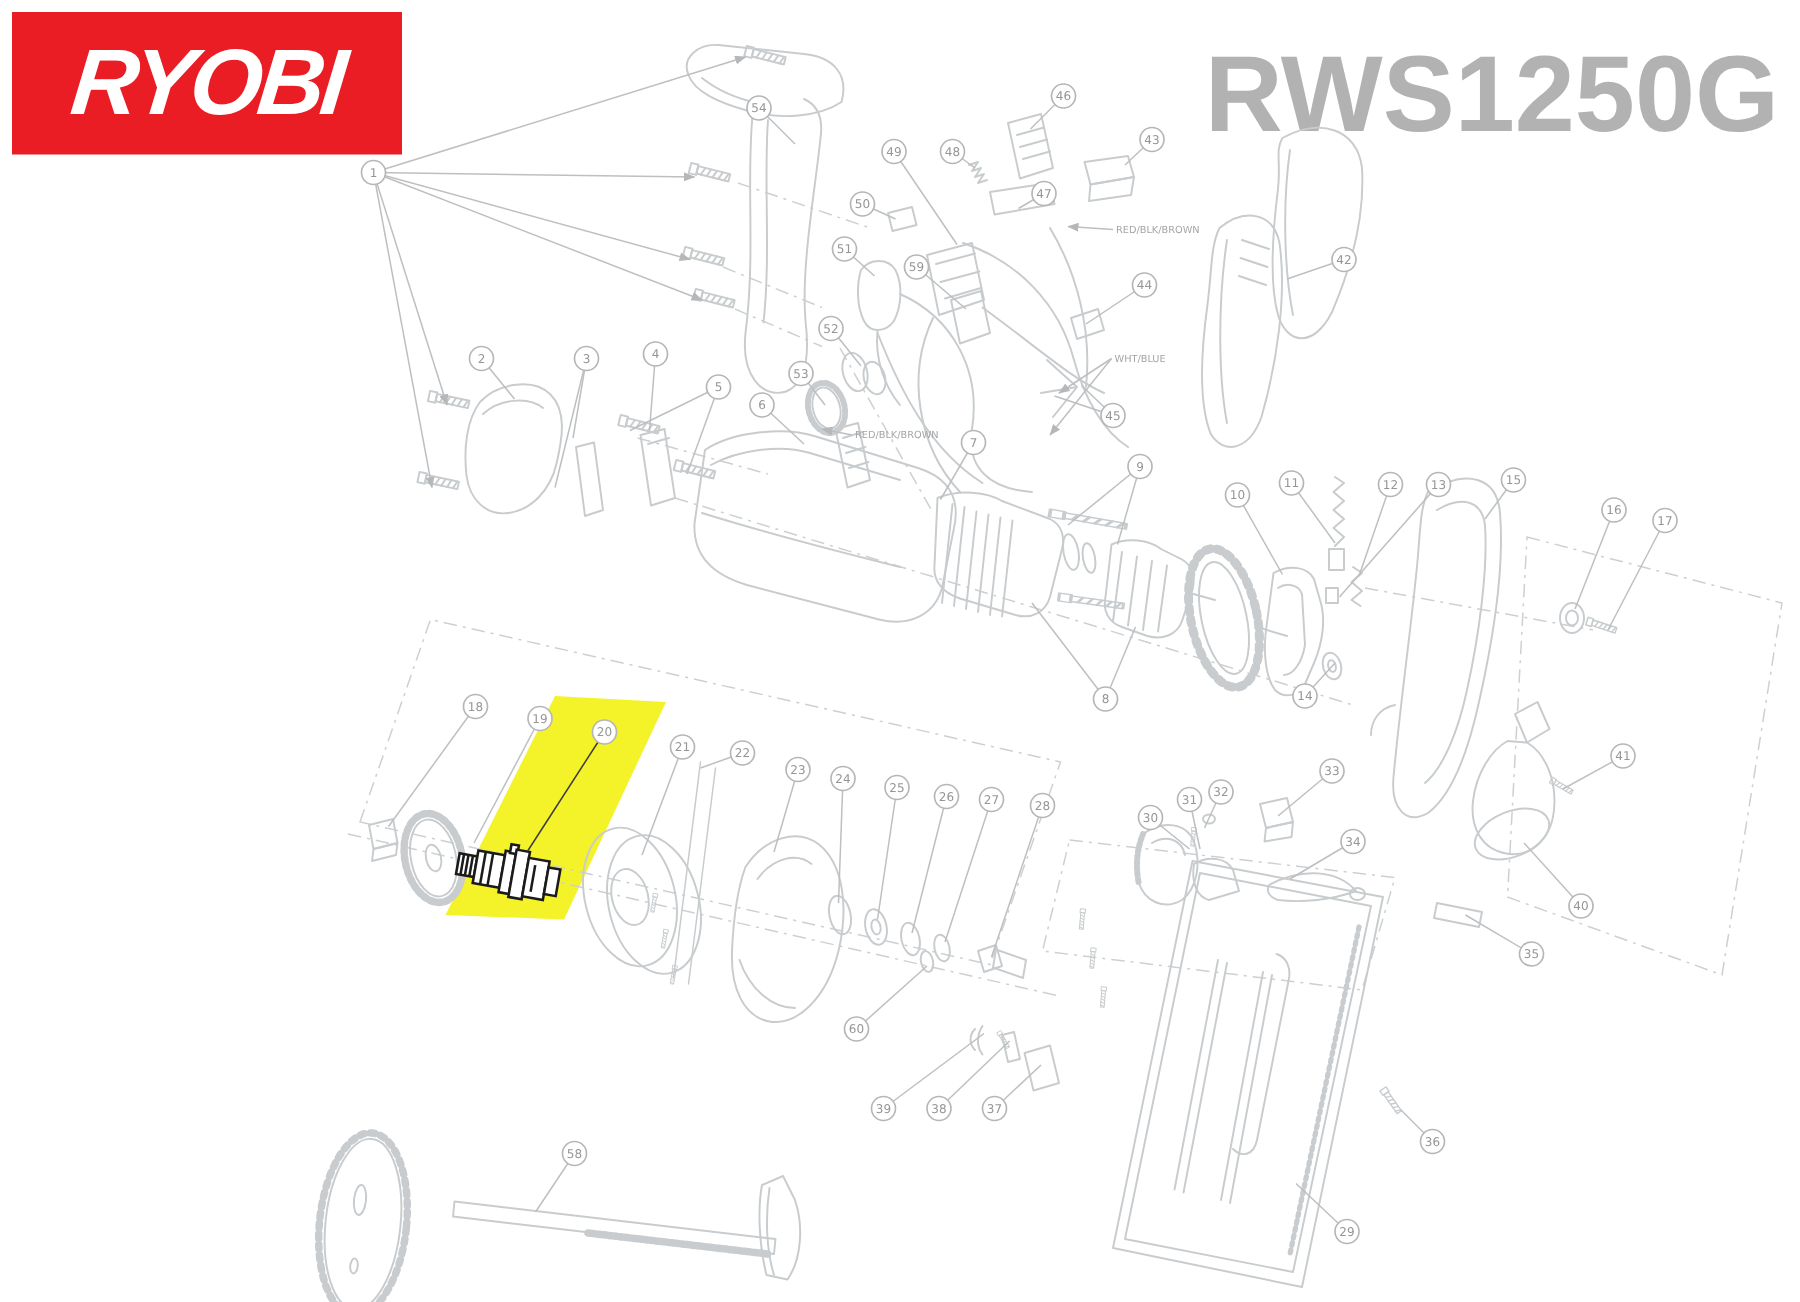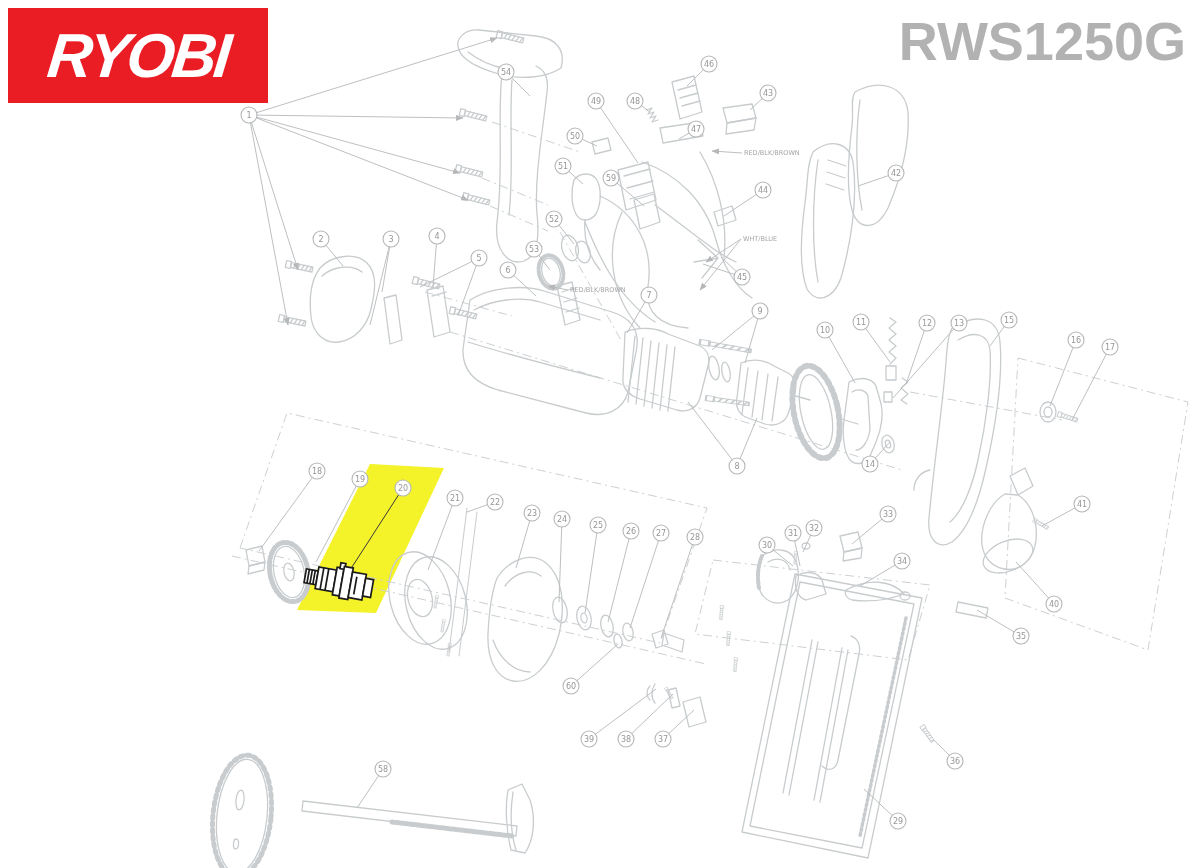--- a/index.html
+++ b/index.html
@@ -4,21 +4,21 @@
 <style>
   html,body{margin:0;padding:0;background:#fff;}
   .stage{position:relative;width:1200px;height:868px;background:#fff;overflow:hidden;
          font-family:"Liberation Sans",sans-serif;}
   .stage svg{position:absolute;left:0;top:0;}
   .logo{position:absolute;left:8px;top:8px;width:260px;height:95px;
         display:flex;align-items:center;justify-content:center;}
   .logo span{color:#fff;font-style:italic;font-weight:900;font-size:62px;
              letter-spacing:-3px;transform:skewX(-6deg);
              font-family:"Liberation Sans",sans-serif;}
-  .model{position:absolute;right:14px;top:10px;font-size:54px;font-weight:bold;
+  .model{position:absolute;right:14px;top:22px;font-size:72px;font-weight:bold;
          letter-spacing:0px;font-family:"Liberation Sans",sans-serif;}
   #art{stroke:#c8ccce;fill:none;stroke-width:1.3;stroke-linecap:round;stroke-linejoin:round;}
   .cl{stroke:#cdd0d2;stroke-width:1;stroke-dasharray:9 4 2 4;fill:none;}
   .lead{stroke:#bdbfc1;stroke-width:1;fill:none;}
   .lead.dark{stroke:#3a3a3a;}
   .co{fill:#fff;stroke:#b4b6b8;stroke-width:1.1;}
   .cot{fill:#969696;font:8px "DejaVu Sans",sans-serif;text-anchor:middle;}
   .wlbl{fill:#a3a5a7;font:6.5px "DejaVu Sans",sans-serif;}
   #hlshaft{stroke:#1b1b1b;stroke-width:1.7;fill:#fff;}
 </style>

